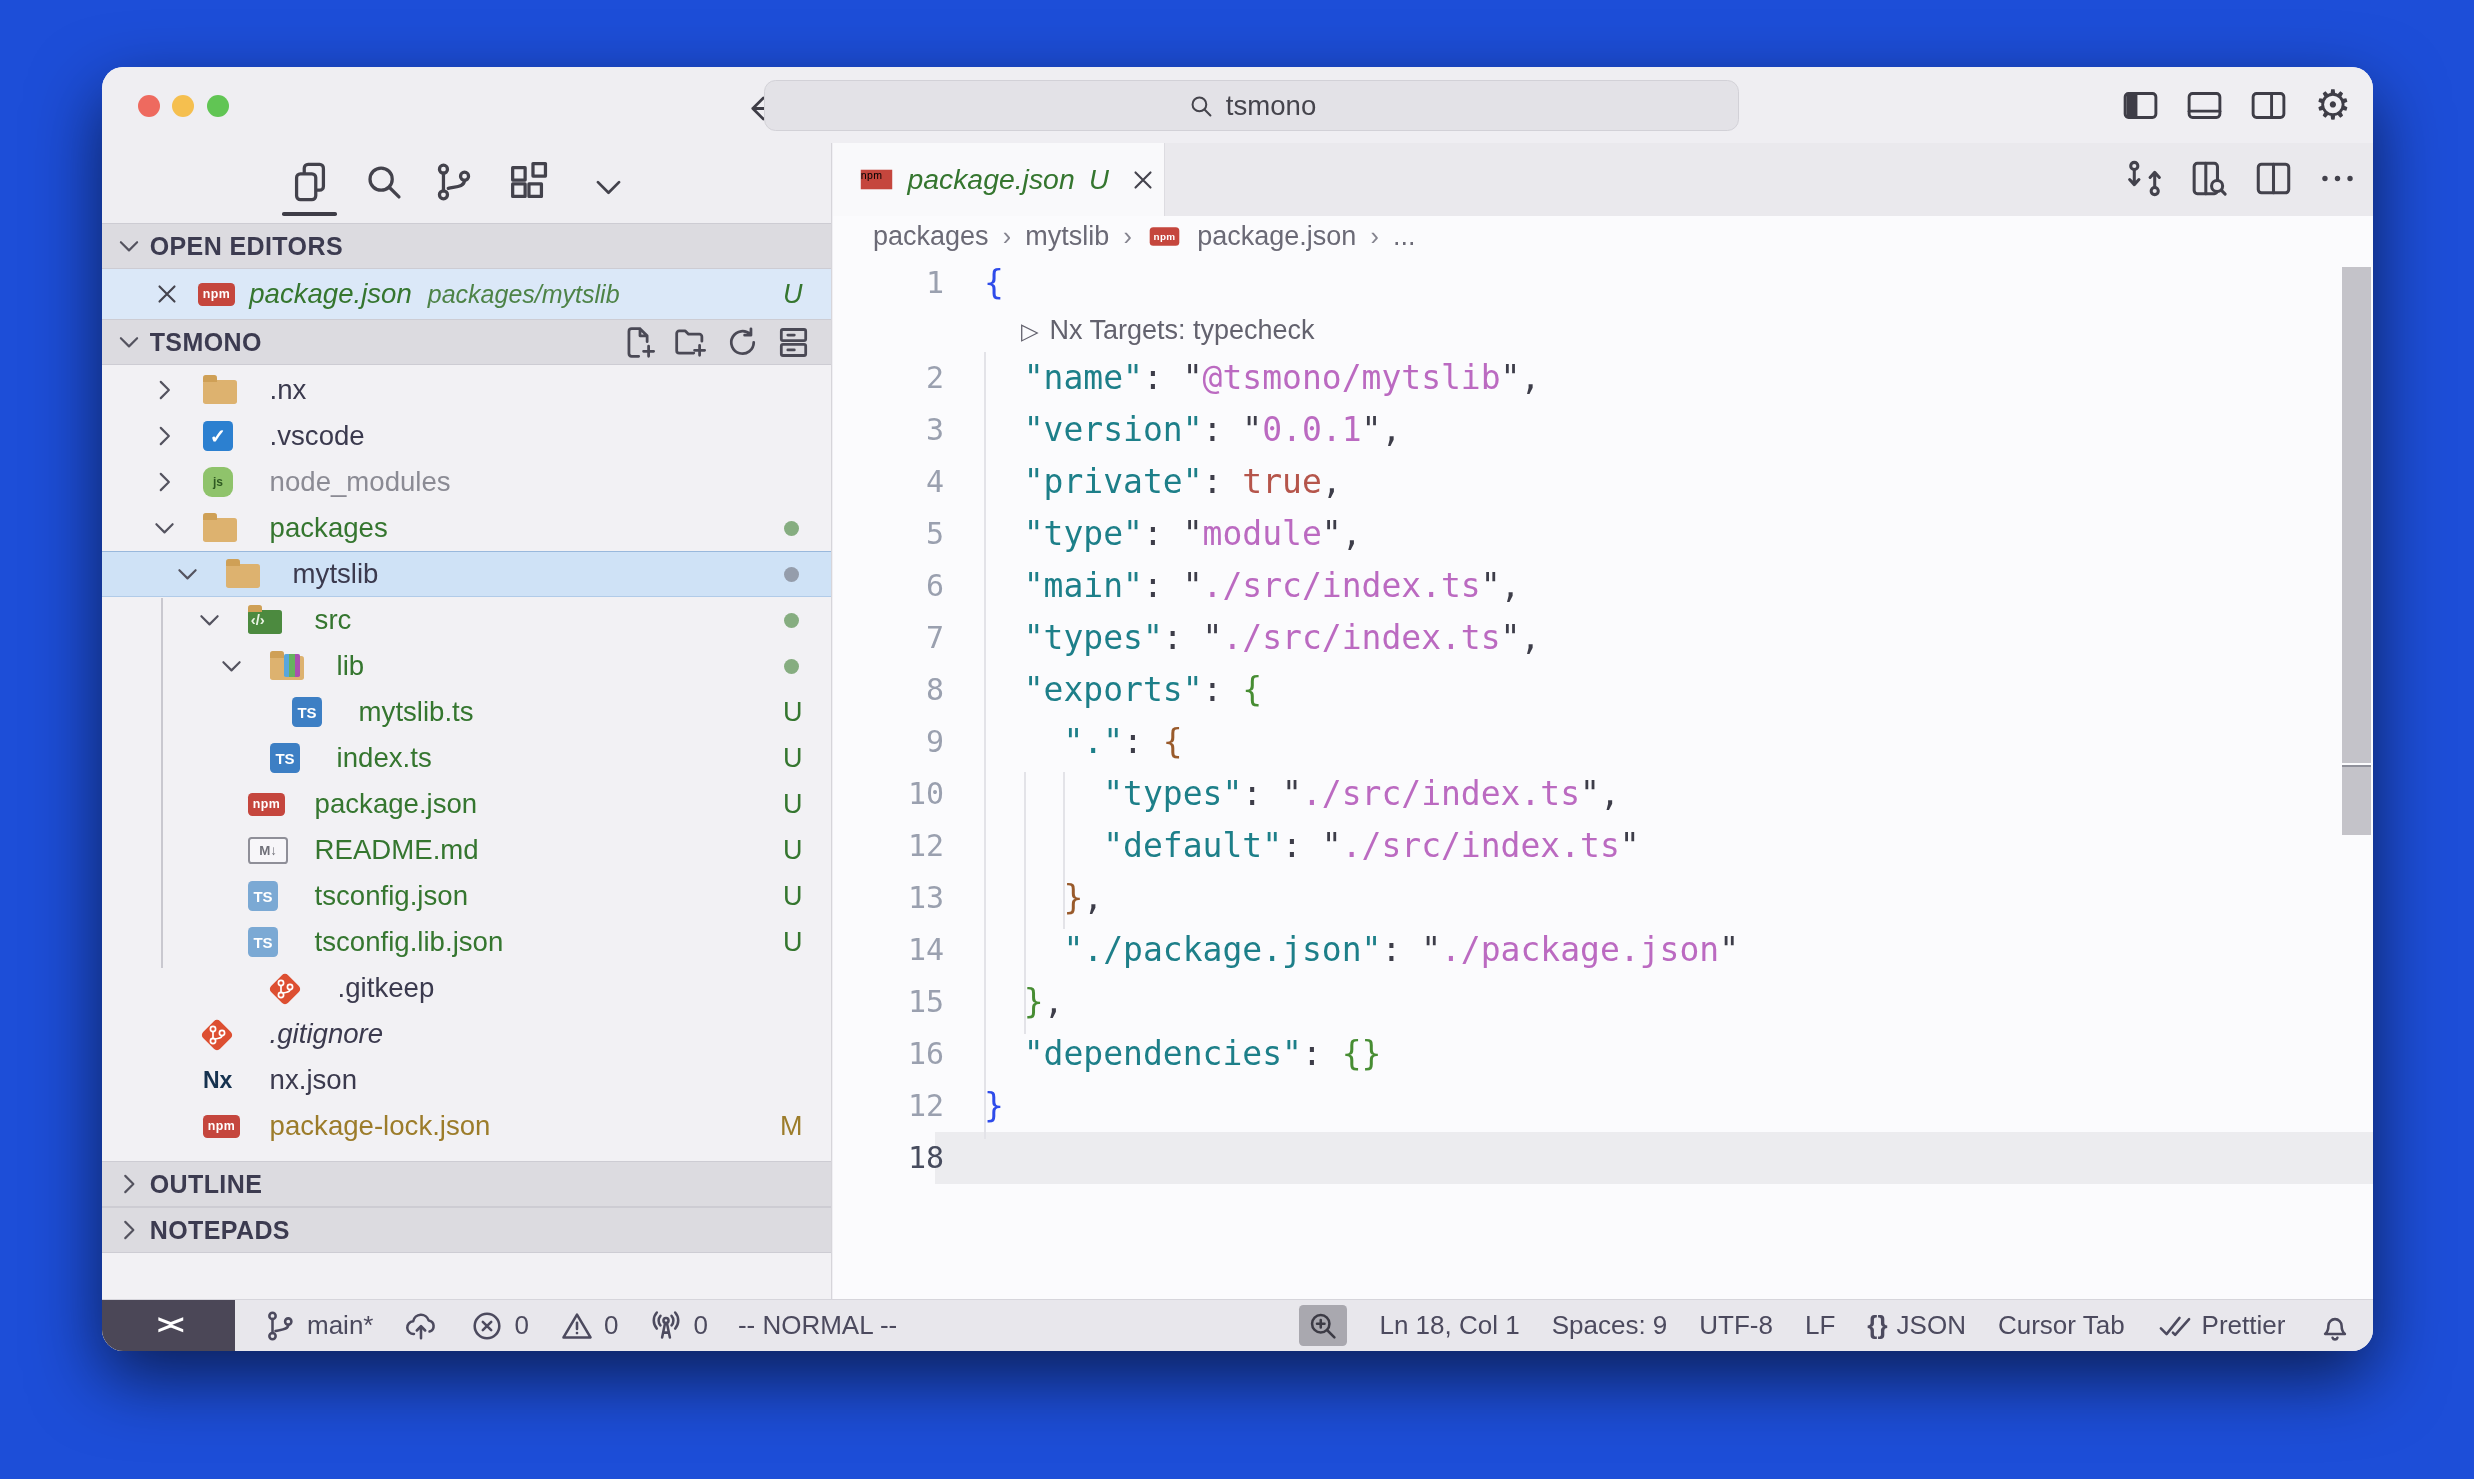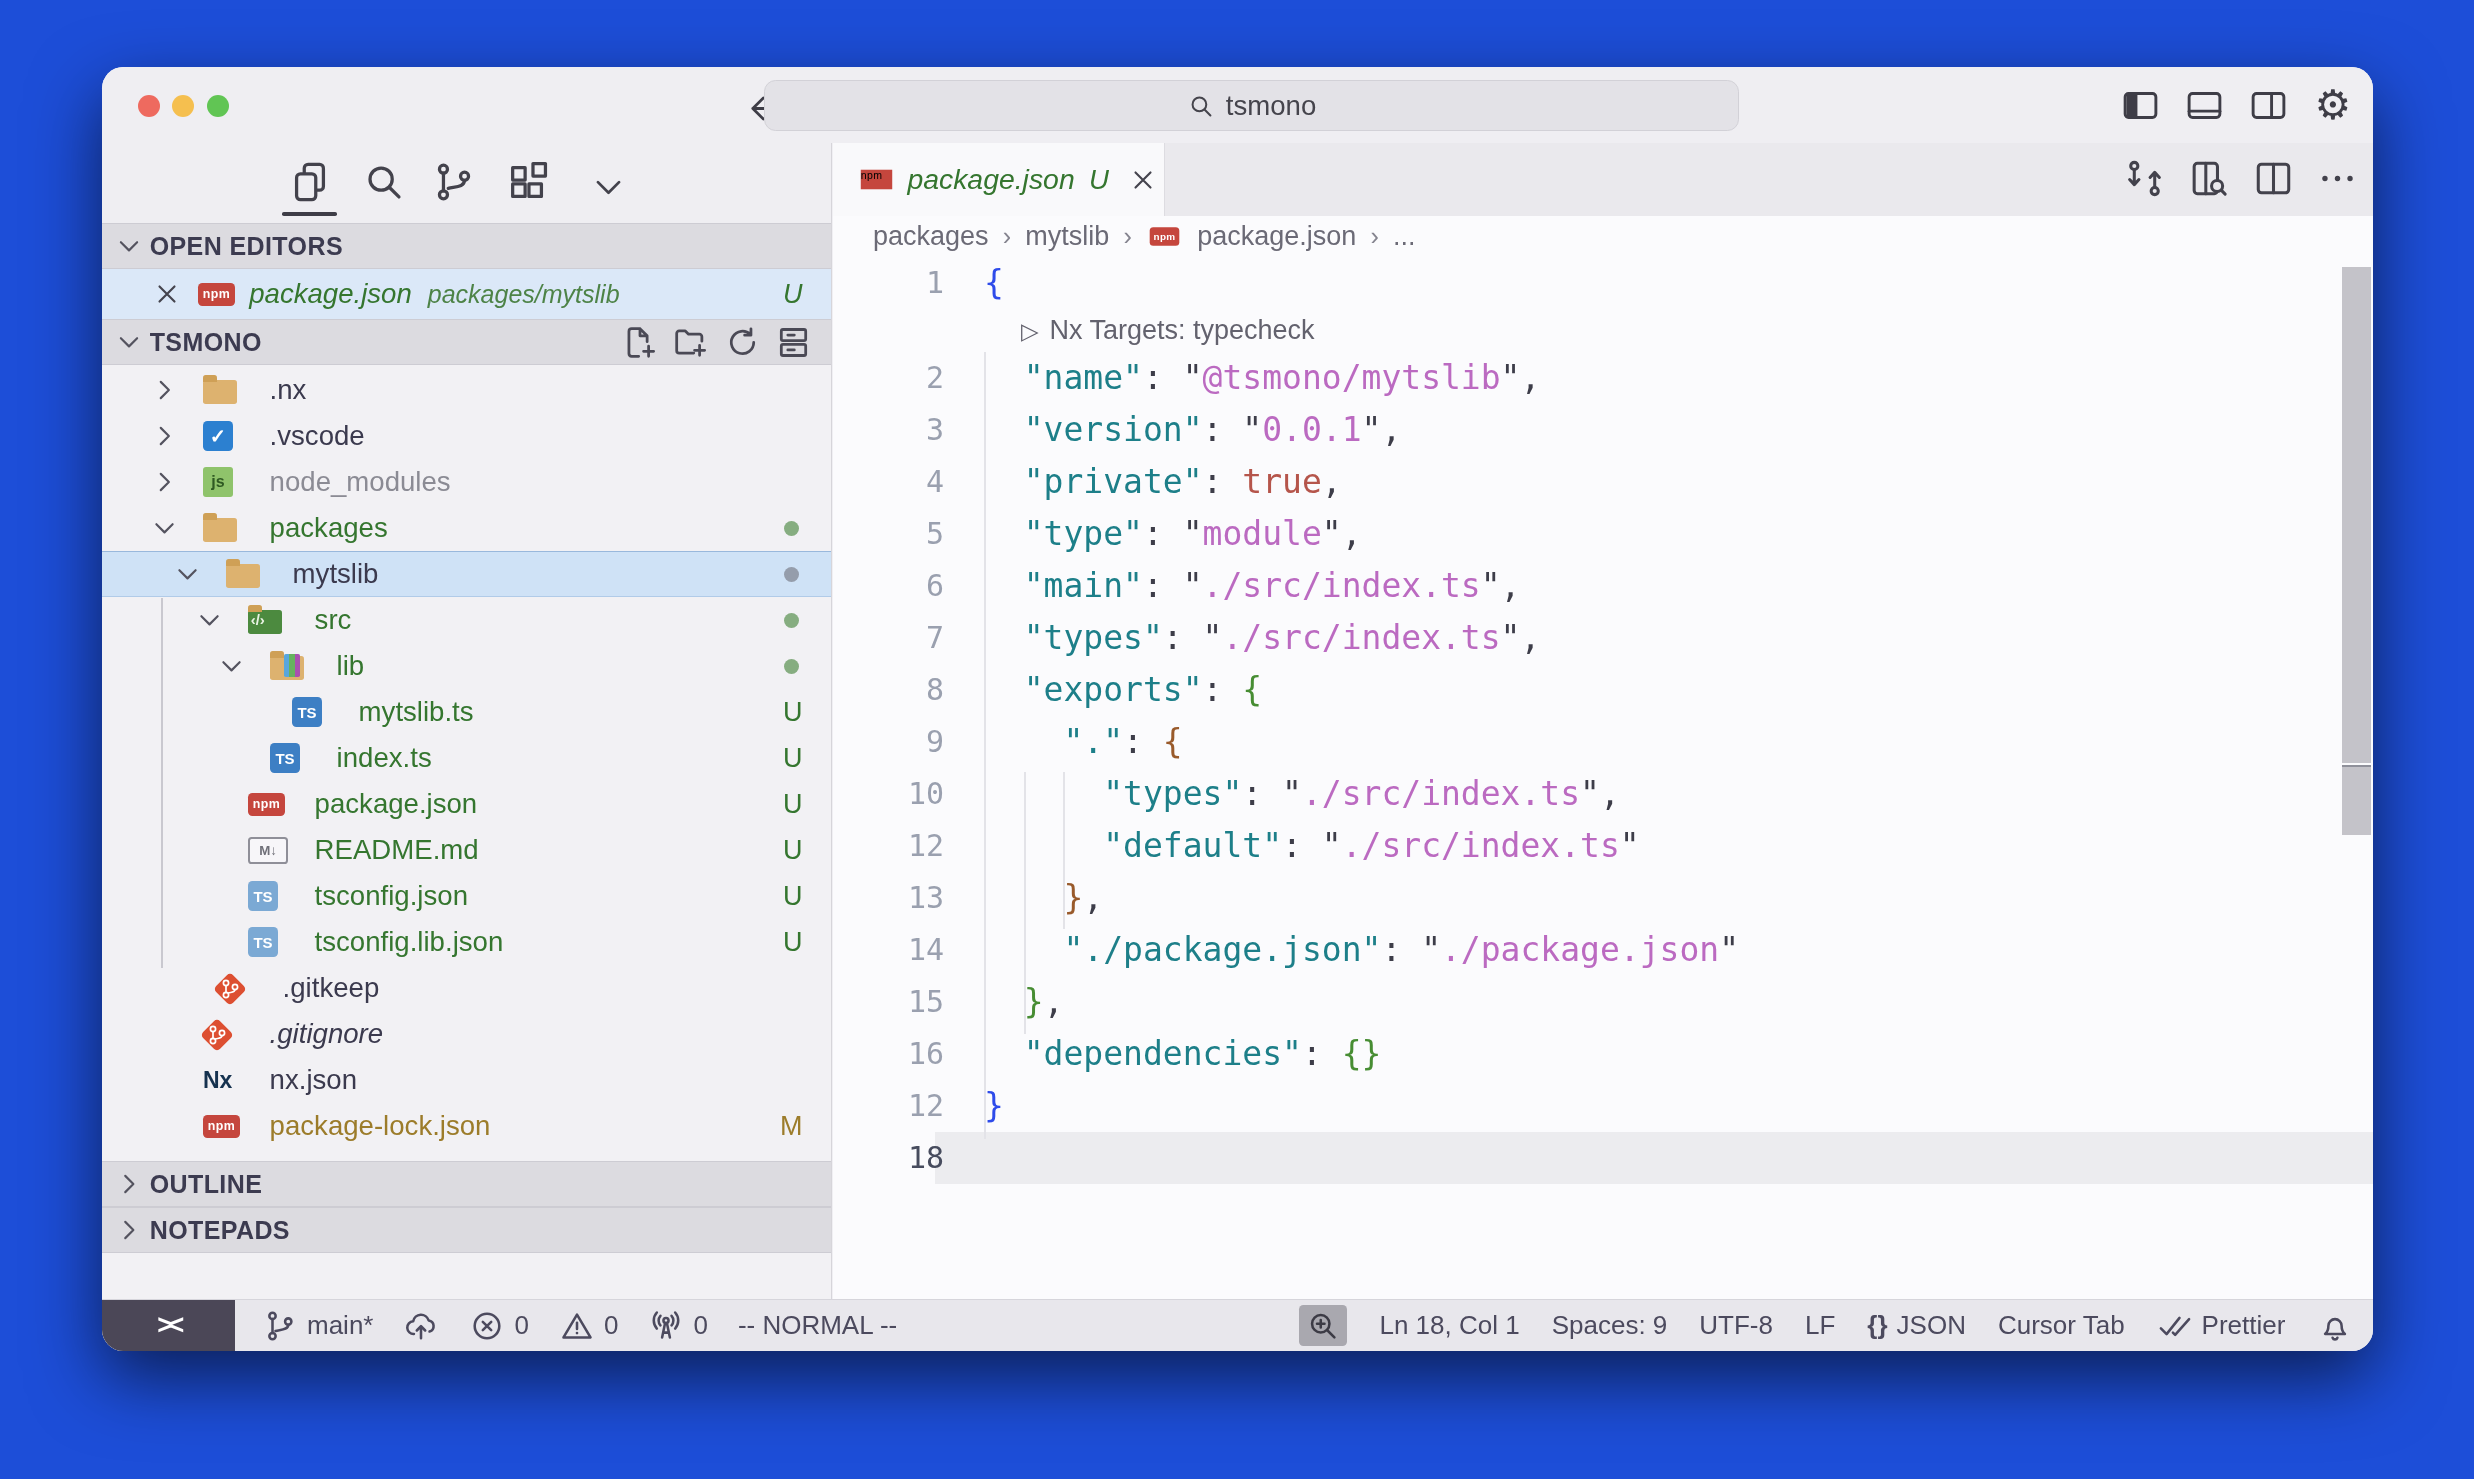--- a/index.html
+++ b/index.html
@@ -69,21 +69,21 @@
   .fi-lib::after{content:"";position:absolute;right:3.6px;top:-2.7px;width:16px;height:23px;
     background:linear-gradient(90deg,#58a6dd 0 5.3px,#66b25e 5.3px 10.7px,#a94fb0 10.7px 16px);border-radius:1.8px;}
   .fi-sq{border-radius:4.4px;color:#fff;font-weight:bold;display:flex;align-items:center;justify-content:center;}
   .fi-ts{width:30px;height:30px;background:#3d7fc4;font-size:15px;}
   .fi-tsc{width:30px;height:30px;background:#7ba9d4;font-size:15px;}
   .fi-npm{width:37px;height:23px;background:#c5463d;font-size:12.4px;letter-spacing:0.4px;}
   .fi-md{width:36px;height:23px;border:2.7px solid #8f8f98;border-radius:3.6px;color:#6f6f78;
     font-size:13.3px;font-weight:bold;display:flex;align-items:center;justify-content:center;background:#f7f6f9;}
   .fi-vscode{width:30px;height:30px;background:#2c80d0;border-radius:4.4px;color:#fff;font-size:19.6px;
     display:flex;align-items:center;justify-content:center;font-weight:bold;}
-  .fi-nm{width:30px;height:30px;background:#8fc36b;border-radius:3px;color:#2f5a23;font-size:16px;
+  .fi-nm{width:30px;height:30px;background:#8fc36b;border-radius:9px;color:#2f5a23;font-size:12px;
     font-weight:bold;display:flex;align-items:center;justify-content:center;}
   .fi-git{width:24px;height:24px;background:#dd4f31;border-radius:4.4px;transform:rotate(45deg);margin:2.7px 3.6px 0 1.8px;
     display:flex;align-items:center;justify-content:center;}
   .fi-git svg{transform:rotate(-45deg);width:17px;height:17px;color:#fff;}
   .fi-nx{font-weight:900;font-size:23px;color:#16324f;font-family:"Liberation Sans",sans-serif;}
 
   
   #bottom-sections{position:absolute;left:0;top:1018px;width:100%;}
   #bottom-sections .sect{position:relative;}
 
@@ -375,21 +375,21 @@
             <span class="t-badge badge-green">U</span>
           </div>
           <div class="tree-row" style="padding-left: 89px;">
             <span class="t-chev"></span>
             <span class="t-icon">
               <span class="fi fi-sq fi-tsc">TS</span>
             </span>
             <span class="t-label c-green">tsconfig.lib.json</span>
             <span class="t-badge badge-green">U</span>
           </div>
-          <div class="tree-row" style="padding-left: 57px;">
+          <div class="tree-row" style="padding-left: 80px; margin-left: 32px;">
             <span class="t-chev"></span>
             <span class="t-icon">
               <span class="fi fi-git">
                 <svg class="st" viewBox="0 0 24 24">
                   <circle cx="8" cy="6" r="2.6"></circle>
                   <circle cx="8" cy="18" r="2.6"></circle>
                   <circle cx="17" cy="10" r="2.6"></circle>
                   <path d="M8 8.6v6.8 M17 12.6c0 3-4 2.6-6.5 3.4"></path>
                 </svg>
               </span>

